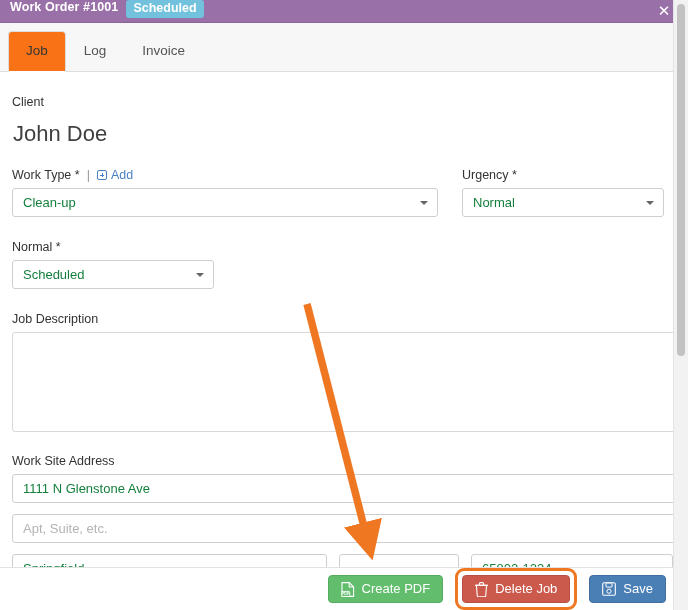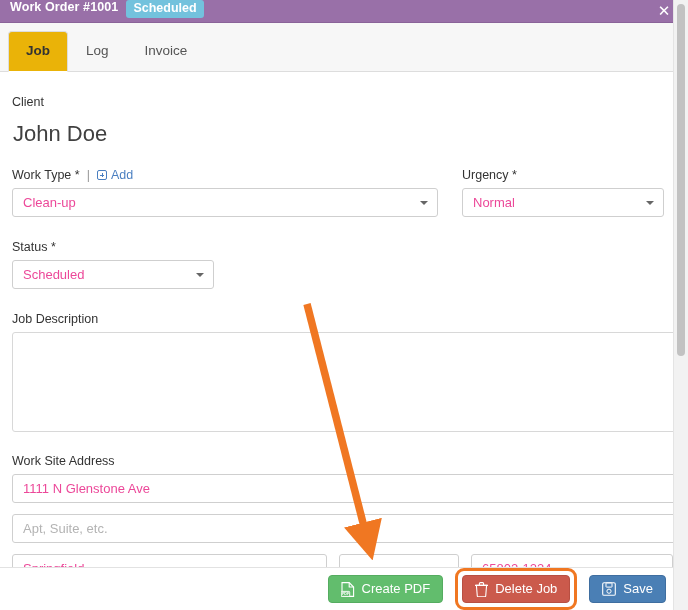--- a/index.html
+++ b/index.html
@@ -78,23 +78,23 @@
     font-size: 13.5px;
     color: #555555;
     padding: 12px 17px 13px 17px;
     line-height: 14px;
     border: 1px solid transparent;
     border-radius: 4px 4px 0 0;
     cursor: pointer;
     white-space: nowrap;
   }
   .tab.active {
-    background: #eab308;
+    background: #f97316;
     color: #333333;
-    font-weight: bold;
+    font-weight: normal;
     border-color: #dddddd;
     border-bottom-color: #ffffff;
   }
 
   
   #body-scroll {
     position: absolute;
     top: 72px; left: 0;
     width: 688px; height: 495px;
     background: #ffffff;
@@ -152,21 +152,21 @@
 
   .select-box, .input-box {
     height: 29px;
     border: 1px solid #cfcfcf;
     border-radius: 3px;
     background: #ffffff;
     display: flex;
     align-items: center;
     padding: 0 10px;
     font-size: 13px;
-    color: #ec4899;
+    color: #15803d;
     position: relative;
     cursor: pointer;
     width: 100%;
   }
   .input-box { cursor: text; }
   .input-box.placeholder { color: #b3b3b3; }
   .caret {
     position: absolute;
     right: 9px; top: 50%;
     margin-top: -2px;
@@ -306,21 +306,21 @@
           <span class="lbl">Urgency *</span>
         </div>
         <div class="select-box">
           <span>Normal</span>
           <span class="caret"></span>
         </div>
       </div>
     </div>
 
     <div class="field-label-row">
-      <span class="lbl">Status *</span>
+      <span class="lbl">Normal *</span>
     </div>
     <div id="status-select-wrap">
       <div class="select-box">
         <span>Scheduled</span>
         <span class="caret"></span>
       </div>
     </div>
 
     <div class="lbl" id="desc-label">Job Description</div>
     <div id="job-description"></div>

